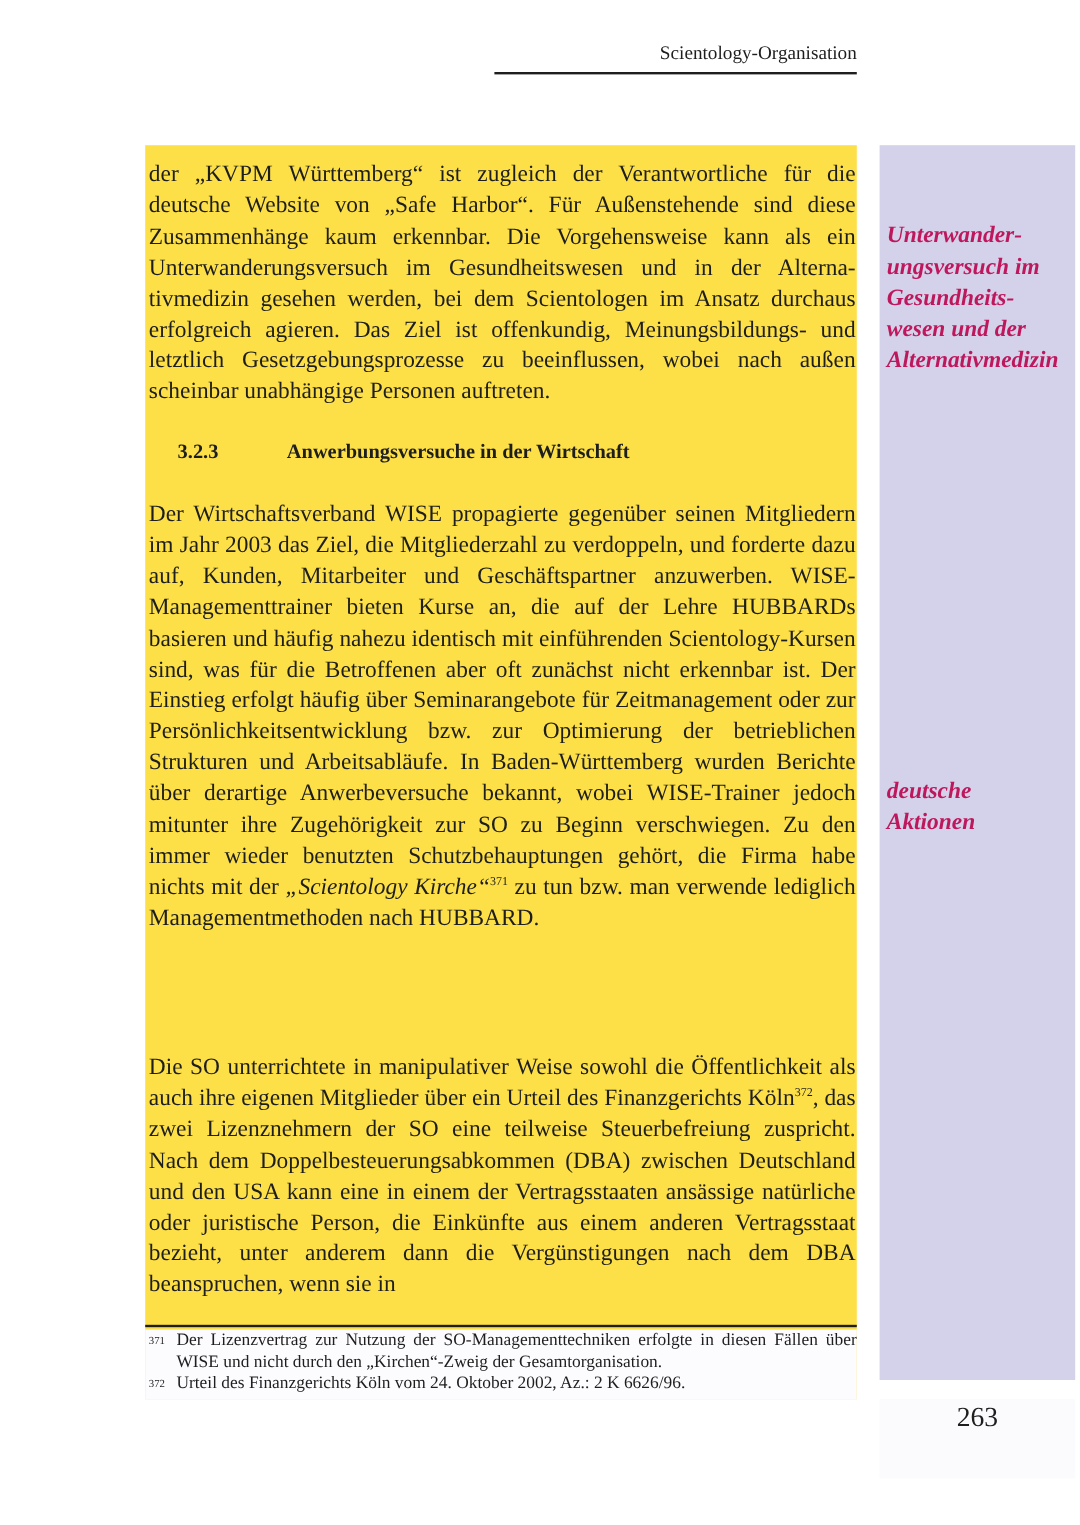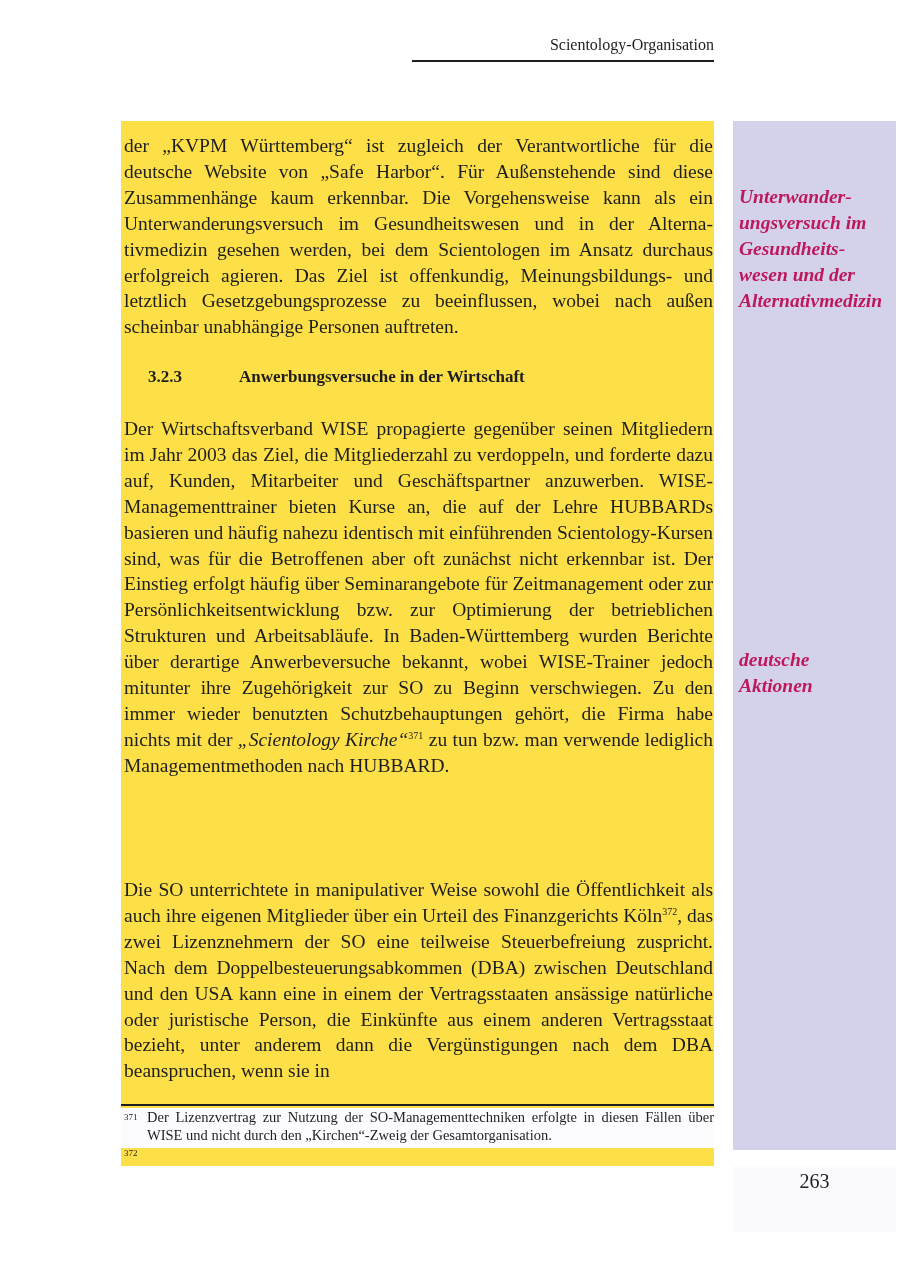--- a/index.html
+++ b/index.html
@@ -31,21 +31,21 @@
   .fn { position: relative; padding-left: 26px; font-size: 14.5px; line-height: 18px; text-align: justify; }
   .fn .fn-num { position: absolute; left: 3px; top: 0; font-size: 9px; }
   .margin-col {
     position: absolute; left: 733px; top: 121px; width: 163px; height: 1029px; background: #d4d2ea;
   }
   .margin-note {
     position: absolute; left: 6px; font-size: 19.5px; line-height: 26px; font-weight: bold; font-style: italic;
     color: #be185d; white-space: nowrap;
   }
   .page-box { position: absolute; left: 733px; top: 1166px; width: 163px; height: 66px; background: #fbfbfd; }
-  .page-num { position: absolute; left: 0; top: 2px; width: 163px; text-align: center; font-size: 20px; line-height: 26px; }
+  .page-num { position: absolute; left: 0; top: 2px; width: 163px; text-align: center; font-size: 23px; line-height: 26px; }
 </style>
 </head>
 <body>
 
 <div class="running-head">Scientology-Organisation</div>
 
 <div class="main">
   <div class="text-col" style="top:12px;">
     <p class="para">der „KVPM Württemberg“ ist zugleich der Verantwortliche für die deutsche Website von „Safe Harbor“. Für Außenstehende sind diese Zusammenhänge kaum erkennbar. Die Vorgehensweise kann als ein Unterwanderungsversuch im Gesundheitswesen und in der Alterna­tivmedizin gesehen werden, bei dem Scientologen im Ansatz durch­aus erfolgreich agieren. Das Ziel ist offenkundig, Meinungsbildungs- und letztlich Gesetzgebungsprozesse zu beeinflussen, wobei nach außen scheinbar unabhängige Personen auftreten.</p>
   </div>
@@ -65,20 +65,21 @@
 </div>
 
 <div class="rule"></div>
 <div class="footnotes">
   <div class="fn">
     <span class="fn-num">371</span>
     <span>Der Lizenzvertrag zur Nutzung der SO-Managementtechniken erfolgte in diesen Fällen über WISE und nicht durch den „Kirchen“-Zweig der Gesamtorganisation.</span>
   </div>
   <div class="fn">
     <span class="fn-num">372</span>
+    <span>Urteil des Finanzgerichts Köln vom 24. Oktober 2002, Az.: 2 K 6626/96.</span>
   </div>
 </div>
 
 <div class="margin-col">
   <div class="margin-note" style="top:63px;">
     <div>Unterwander-</div>
     <div>ungsversuch im</div>
     <div>Gesundheits-</div>
     <div>wesen und der</div>
     <div>Alternativmedizin</div>

